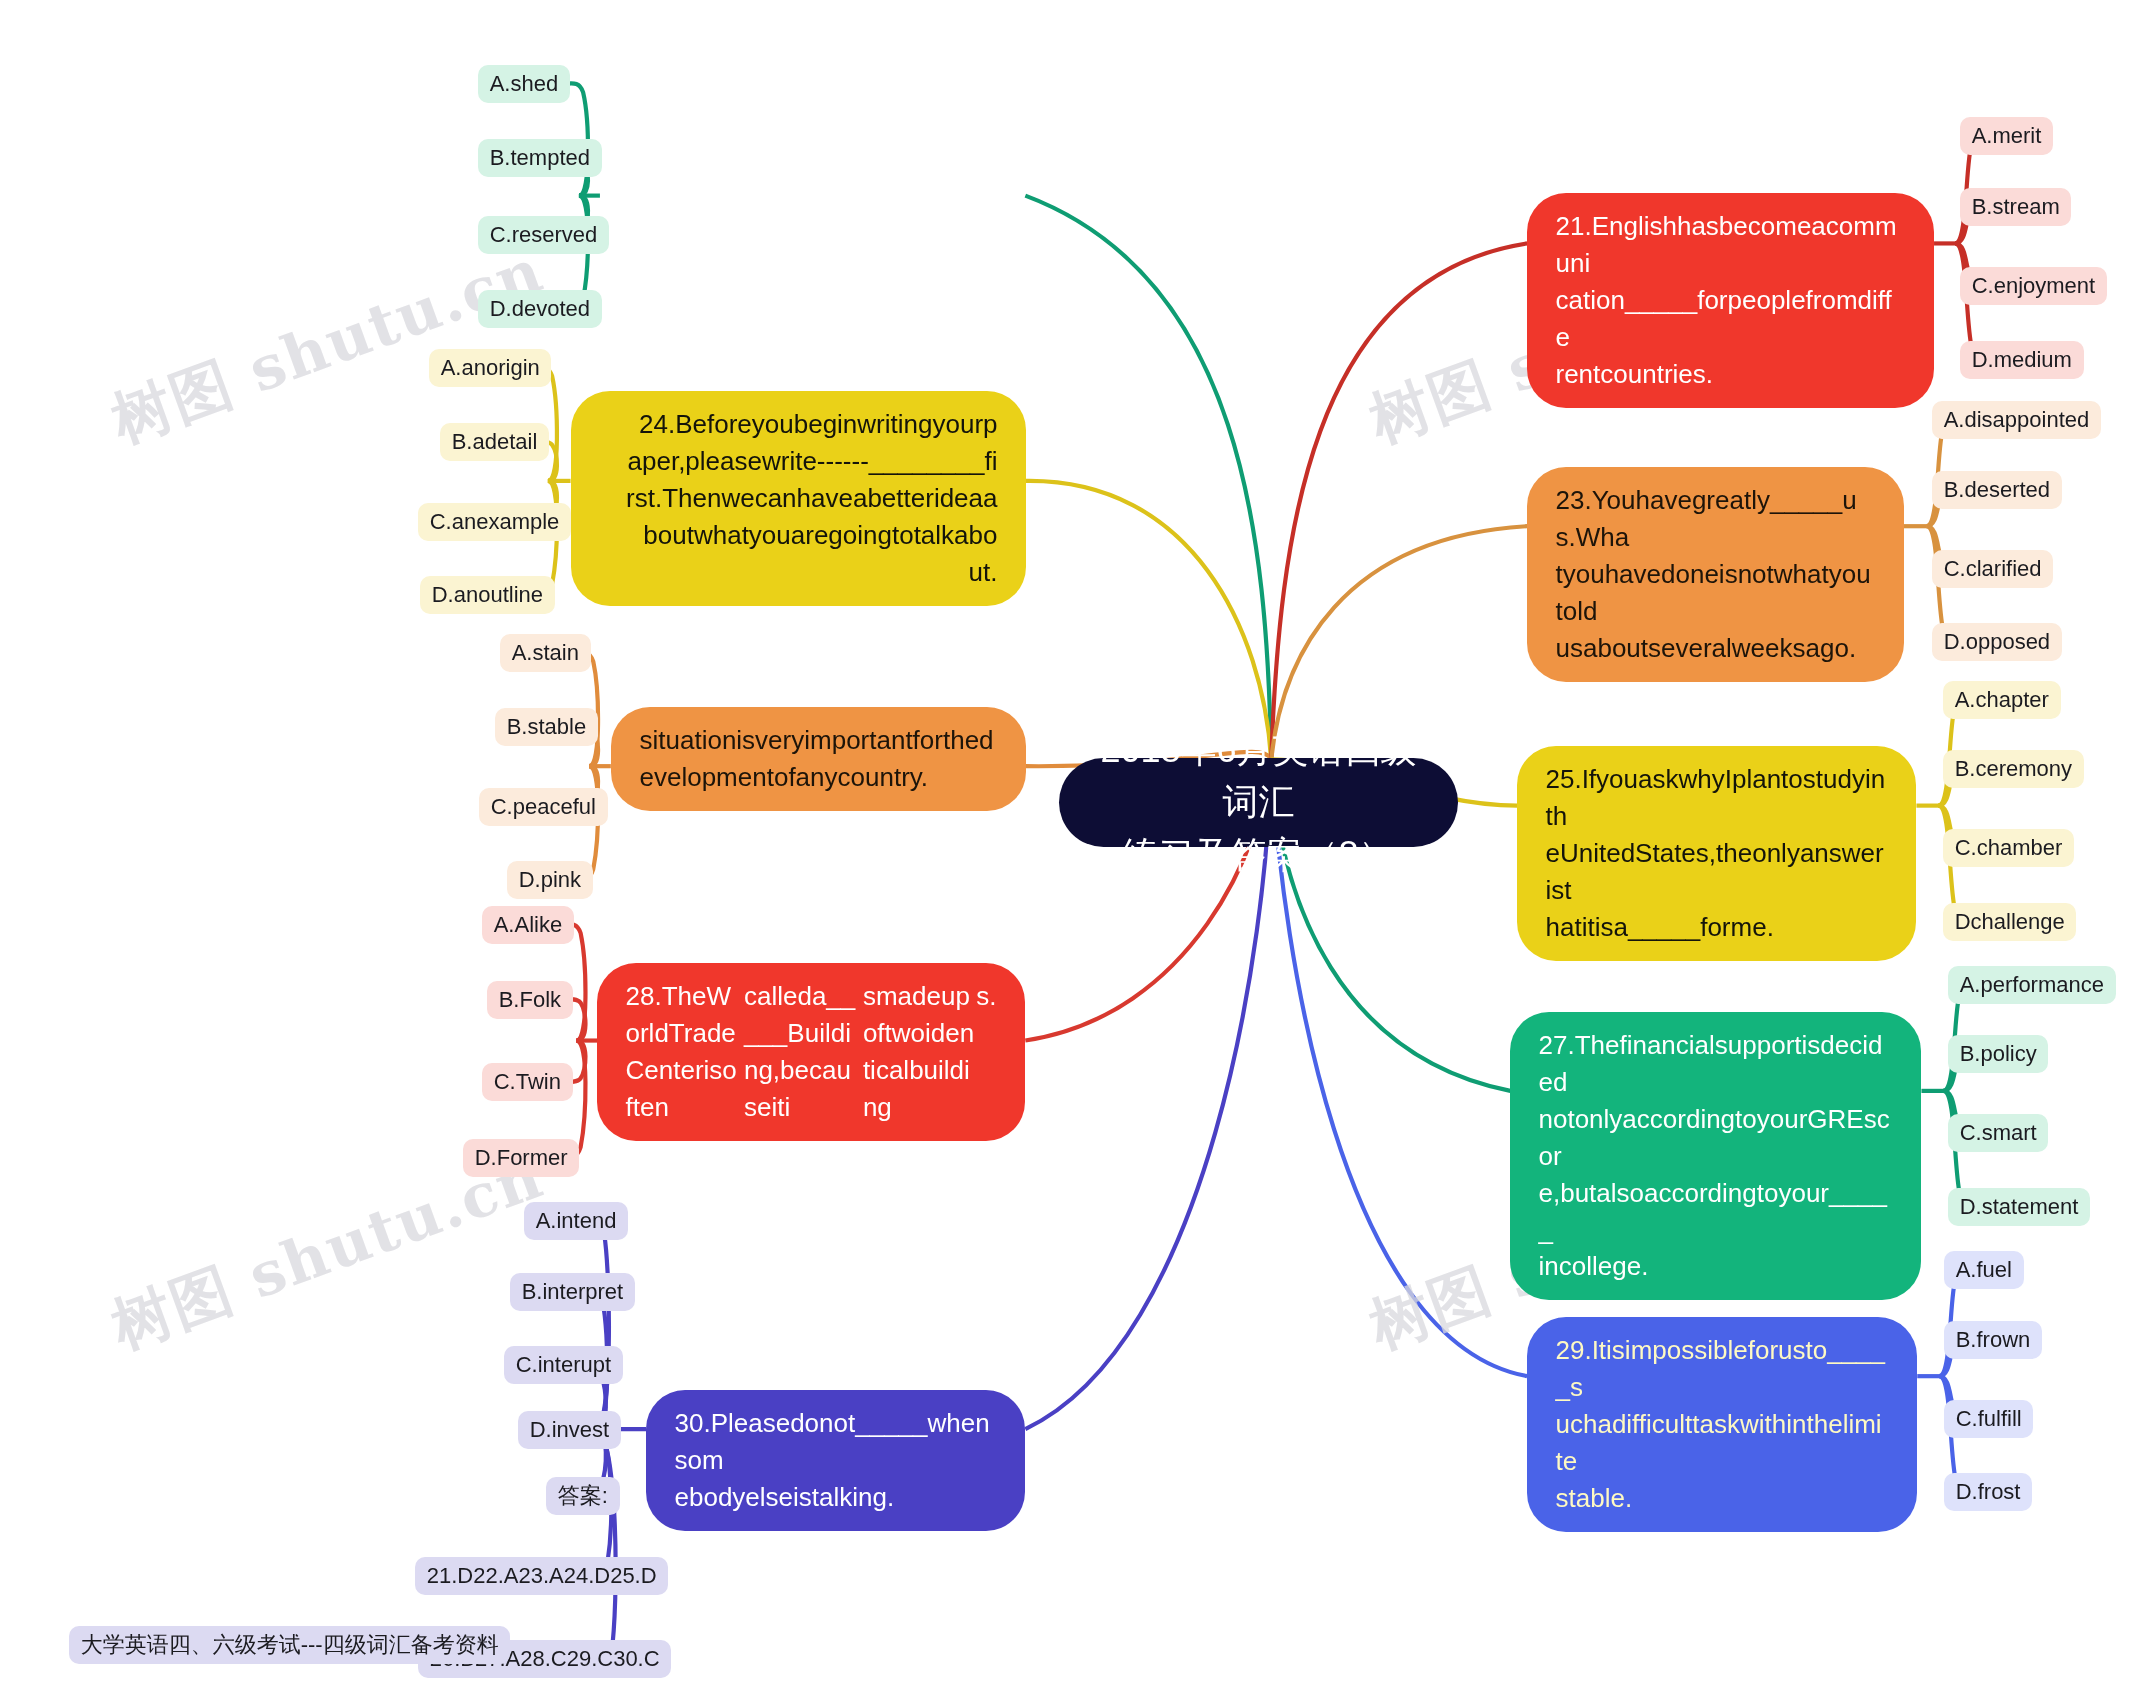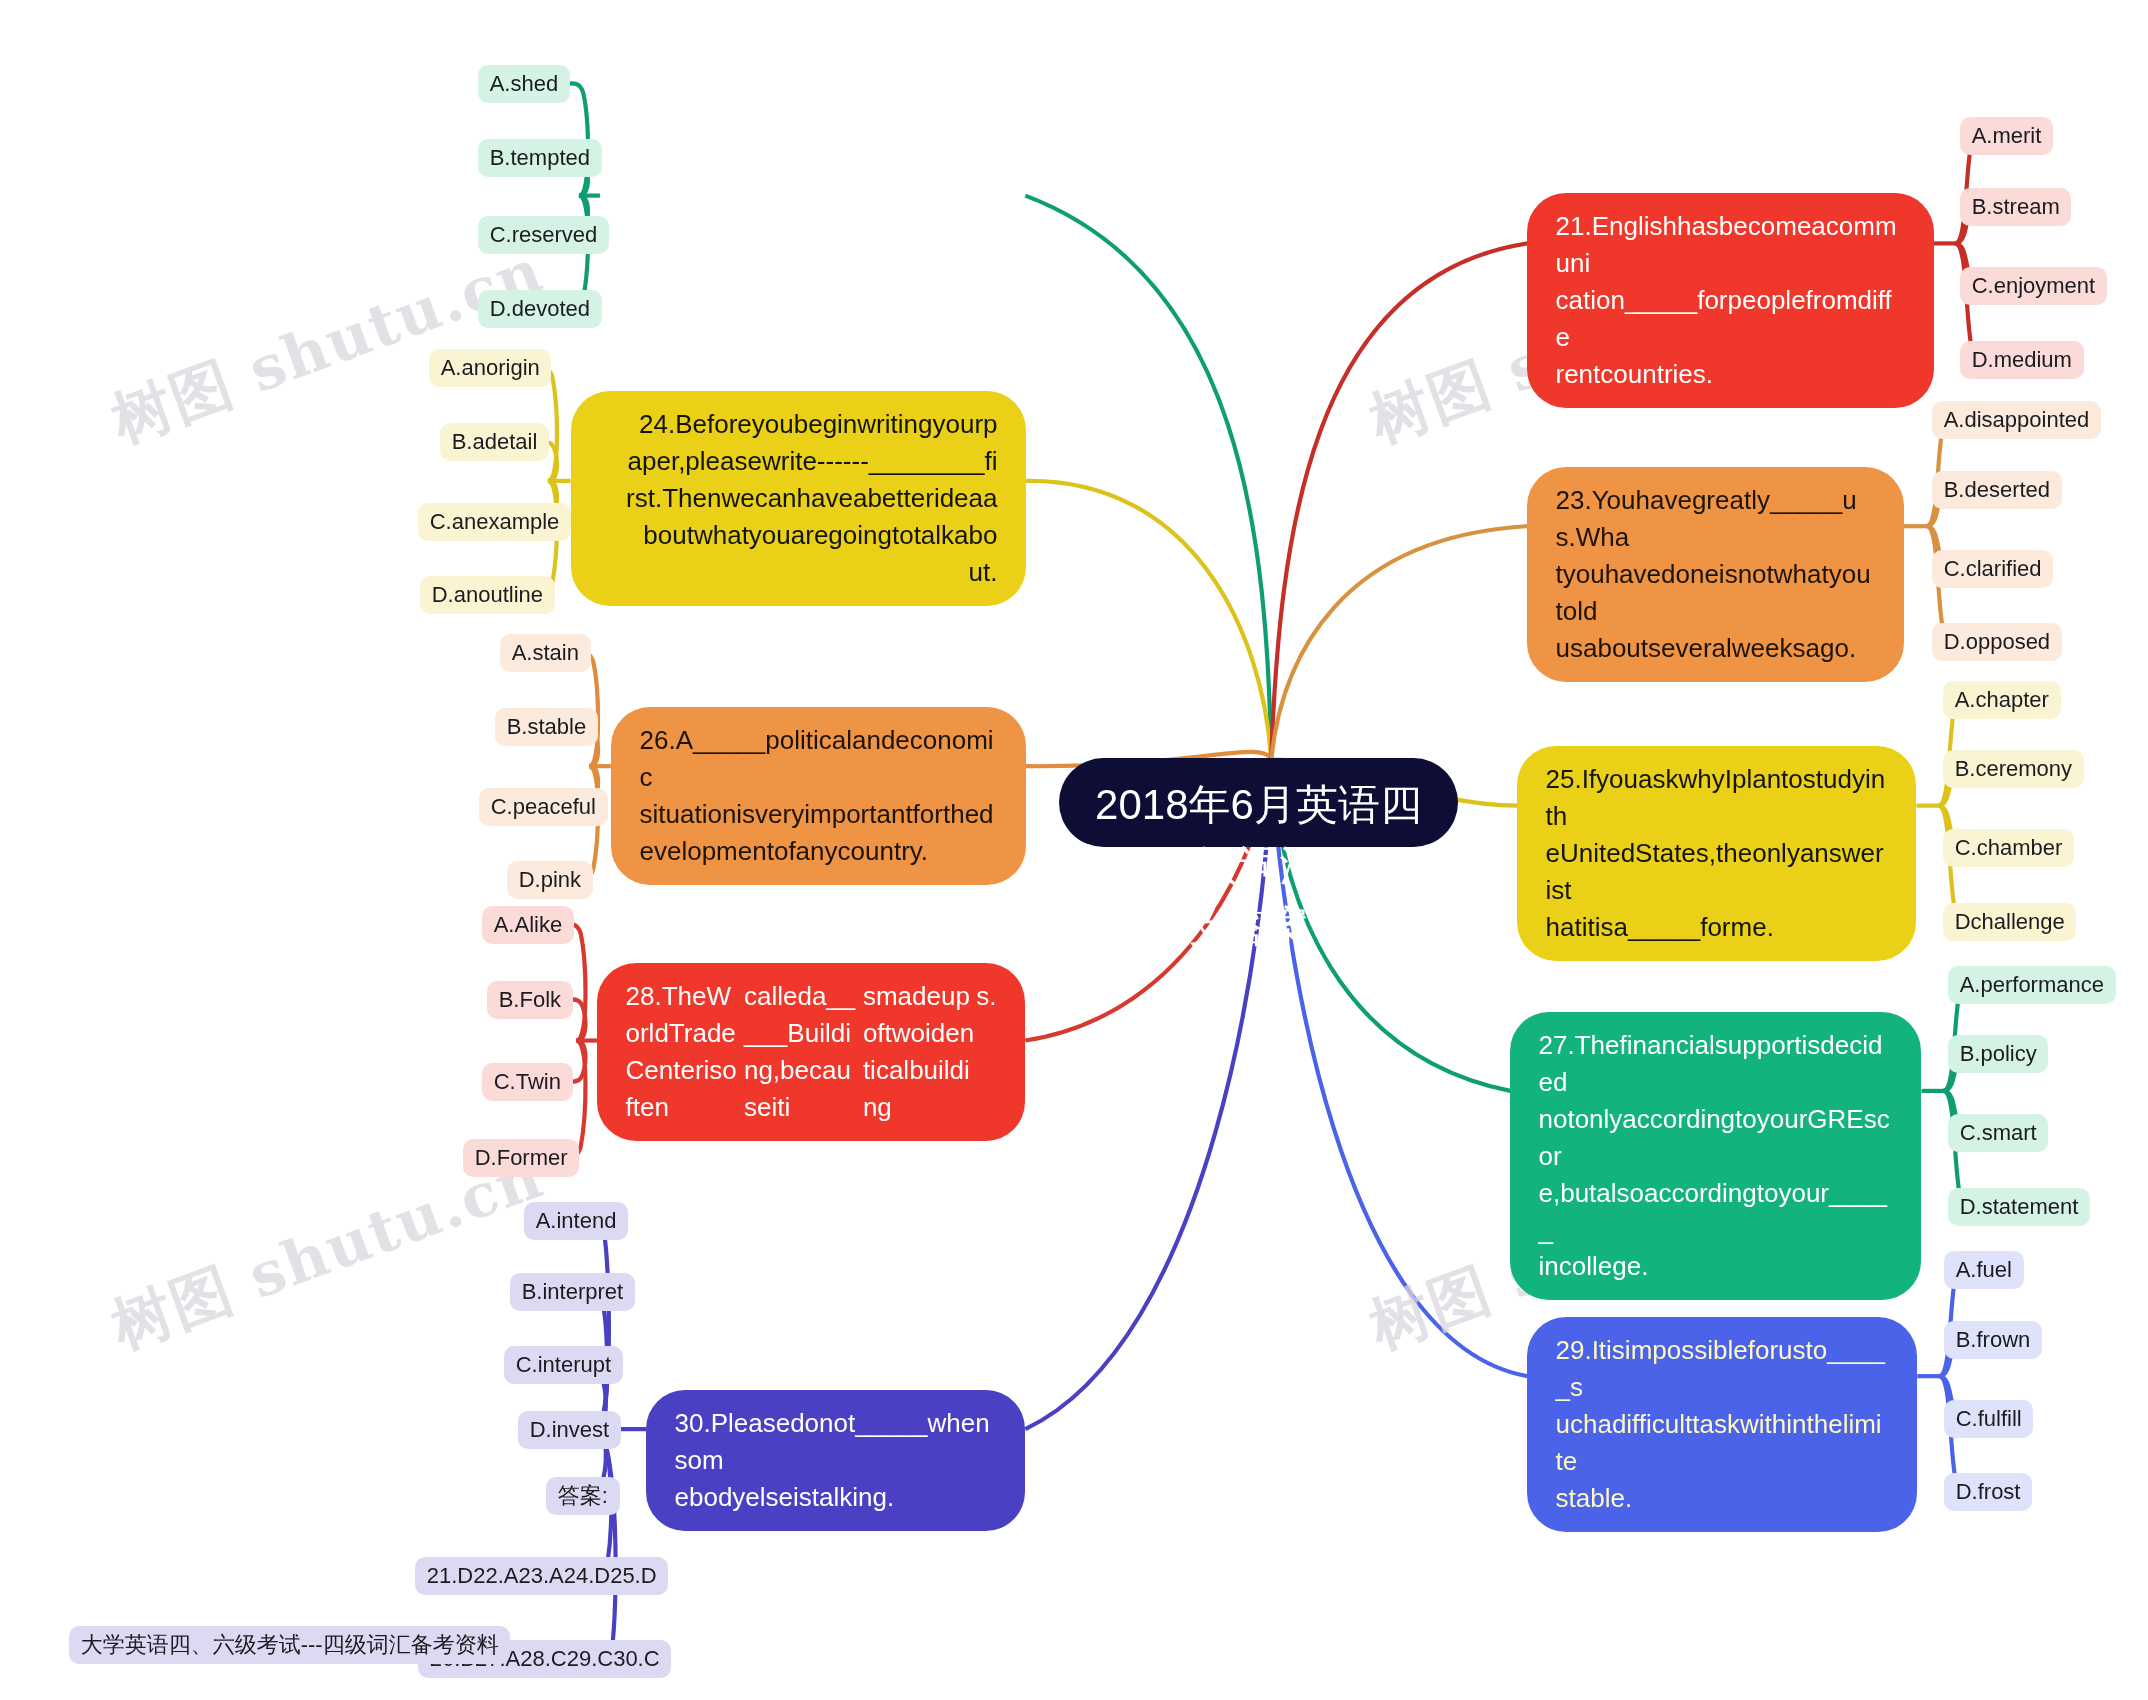--- a/index.html
+++ b/index.html
@@ -10,21 +10,21 @@
   .wm{position:absolute;color:#d9d9de;opacity:.75;font-size:60px;font-weight:700;
       letter-spacing:1.7px;transform:rotate(-20deg);transform-origin:left top;
       white-space:nowrap;user-select:none;font-family:"DejaVu Serif","Liberation Serif",serif;}
   
   .node{position:absolute;box-sizing:border-box;display:flex;align-items:center;}
   .topic{border-radius:39px;padding:15px 28.5px;line-height:1.42;font-size:26px;}
   .topic span{display:block;word-break:break-all;}
   .opt{border-radius:10px;padding:5.9px 11.7px;font-size:22px;color:#1b1b20;
        line-height:1.2;white-space:nowrap;}
   .root{background:#0d0d35;color:#fff;border-radius:50px;text-align:center;
-        font-size:42px;line-height:1.45;padding:17px 34px;}
+        justify-content:center;font-size:36px;line-height:1.45;padding:17px 34px;}
   .root span{display:block;}
   
   .c-green{background:#13b47c;color:#ffffff;}
   .c-yellow{background:#ead118;color:#14140a;}
   .c-orange{background:#ef9444;color:#1d1409;}
   .c-red{background:#f0372c;color:#ffffff;}
   .c-purple{background:#4a40c4;color:#ffffff;}
   .c-blue{background:#4a63e8;color:#fef9c3;}
   
   .p-green{background:#d5f3e5;}
@@ -154,21 +154,20 @@
       <span>B.adetail</span>
     </div>
   <div class="node opt p-yellow" style="left:418px;top:503px;">
       <span>C.anexample</span>
     </div>
   <div class="node opt p-yellow" style="left:420px;top:576px;">
       <span>D.anoutline</span>
     </div>
 
   <div class="node topic c-orange" style="left:611px;top:707px;width:415px;flex-direction:column;align-items:flex-start;">
-    <span>26.A_____politicalandeconomic</span>
     <span>situationisveryimportantforthed</span>
     <span>evelopmentofanycountry.</span>
   </div>
   <div class="node opt p-orange" style="left:500px;top:634px;">
       <span>A.stain</span>
     </div>
   <div class="node opt p-orange" style="left:495px;top:708px;">
       <span>B.stable</span>
     </div>
   <div class="node opt p-orange" style="left:479px;top:788px;">

